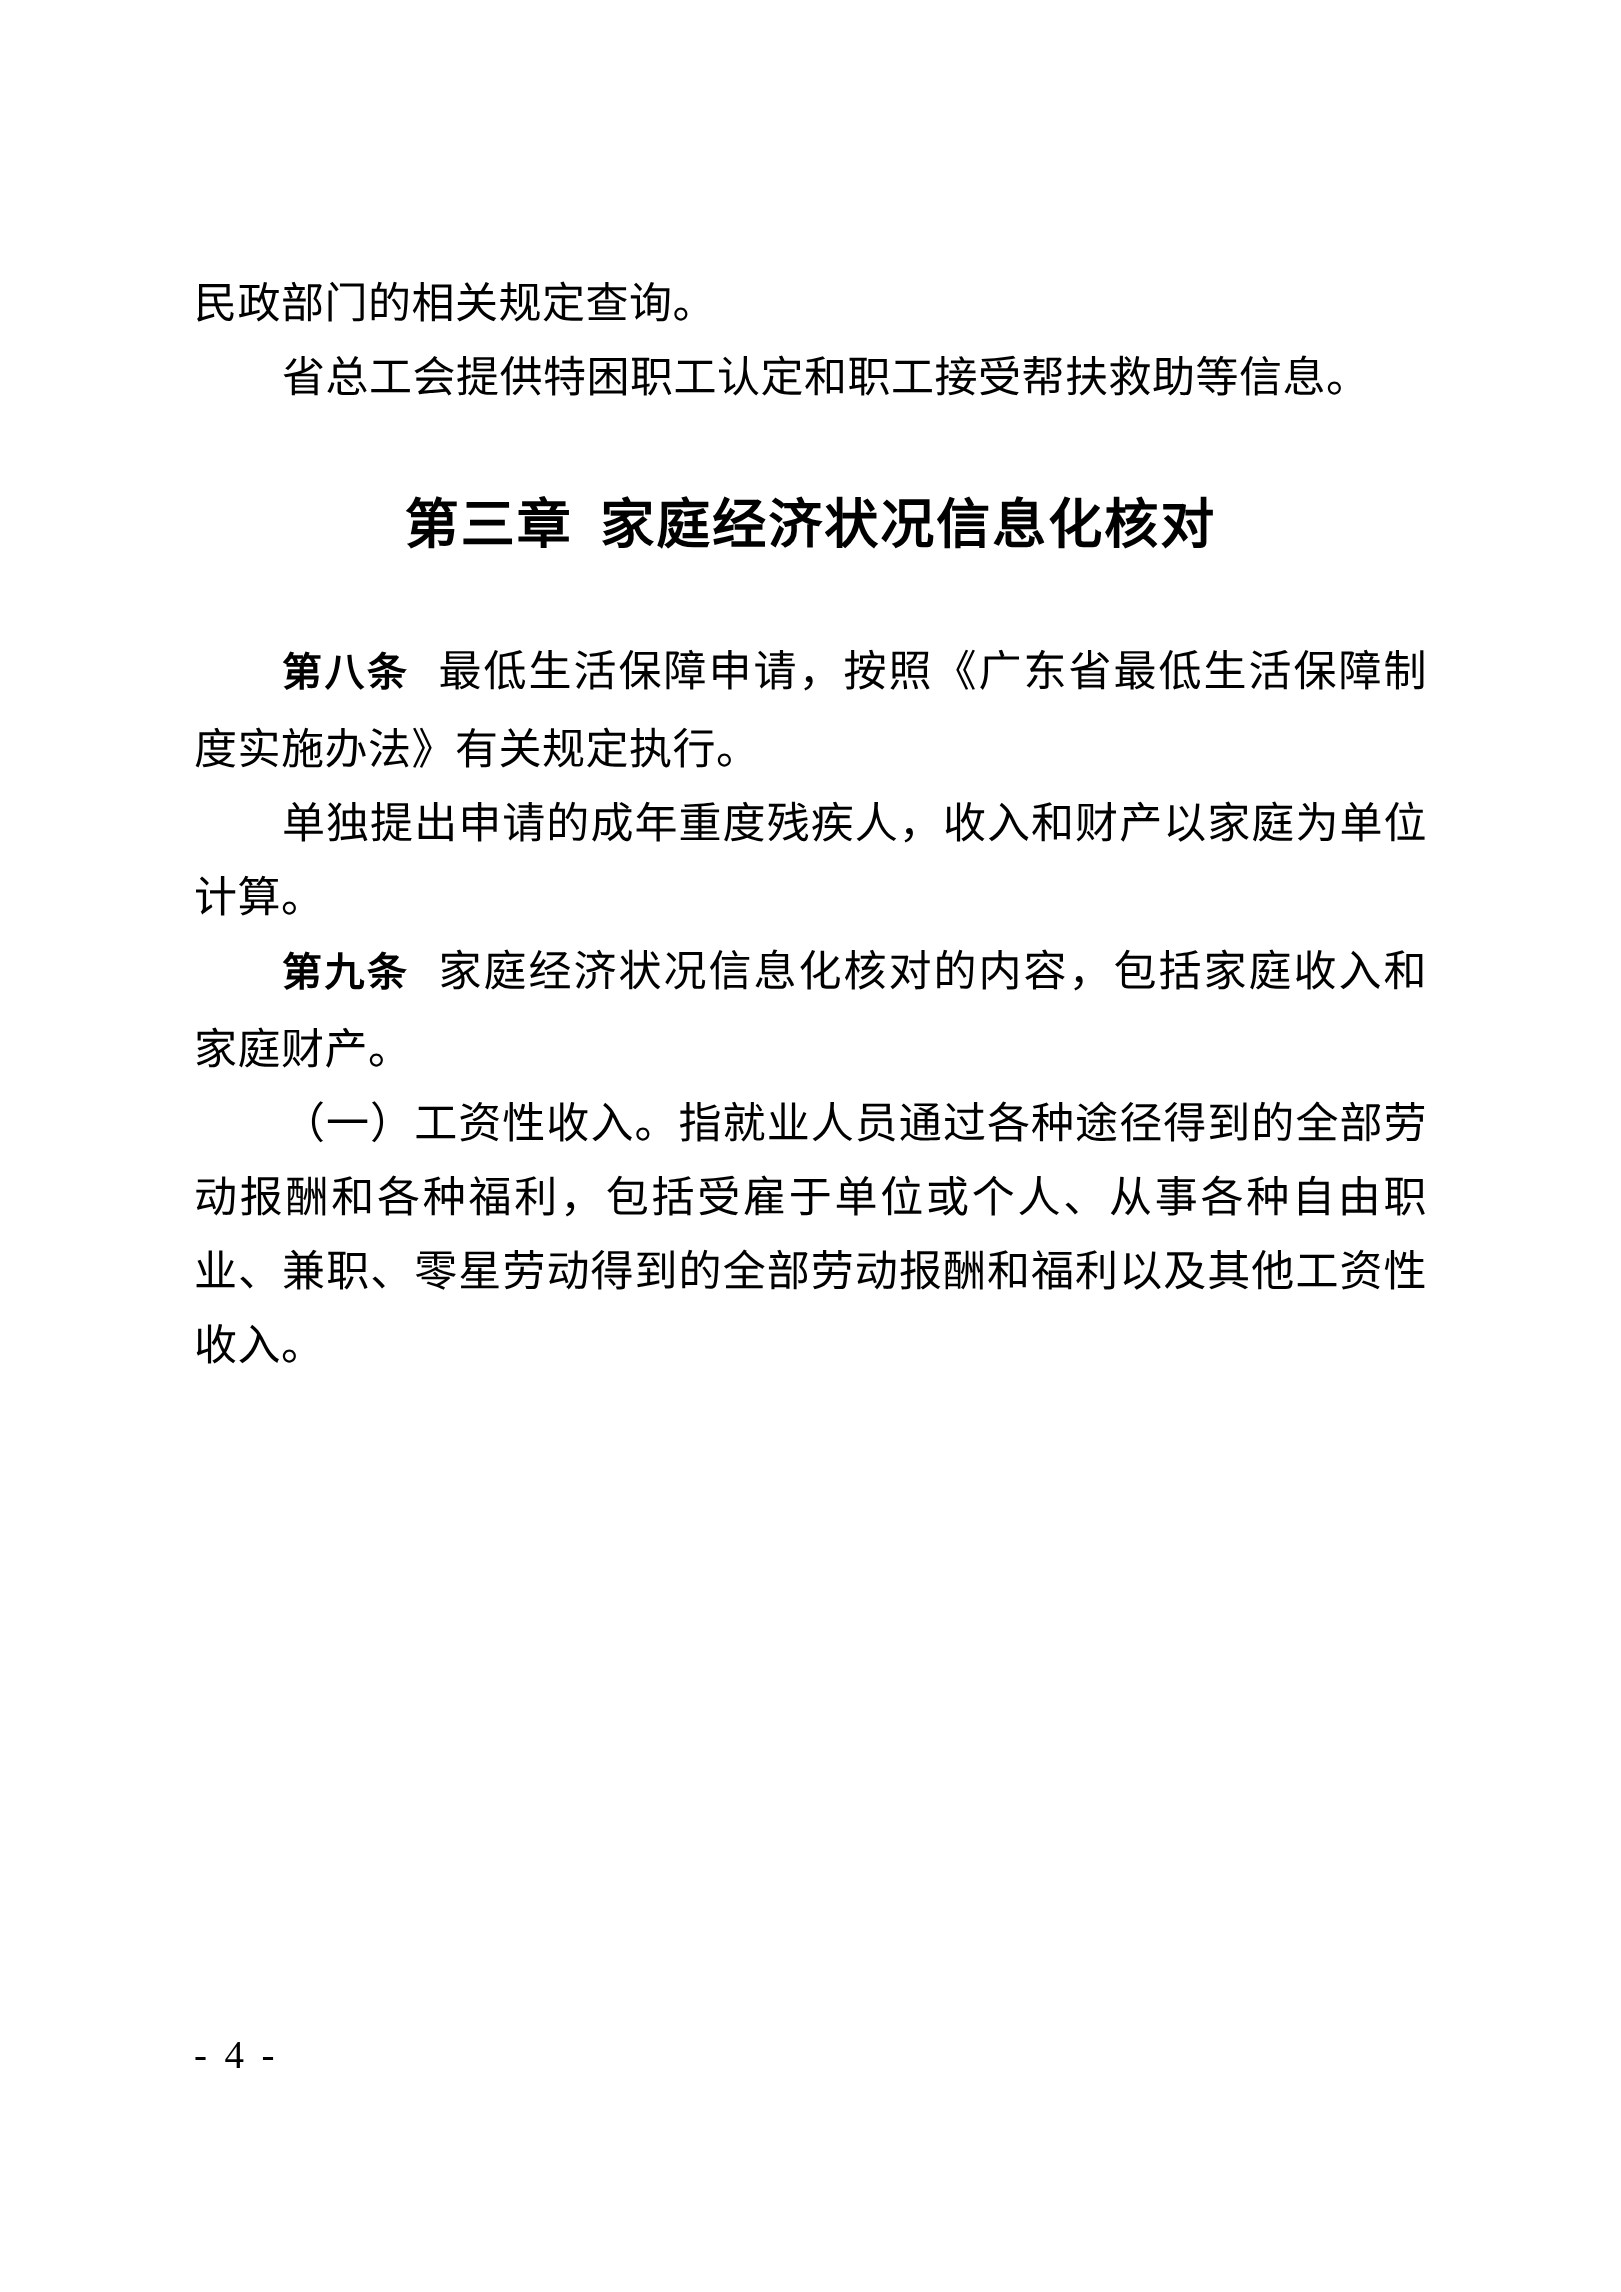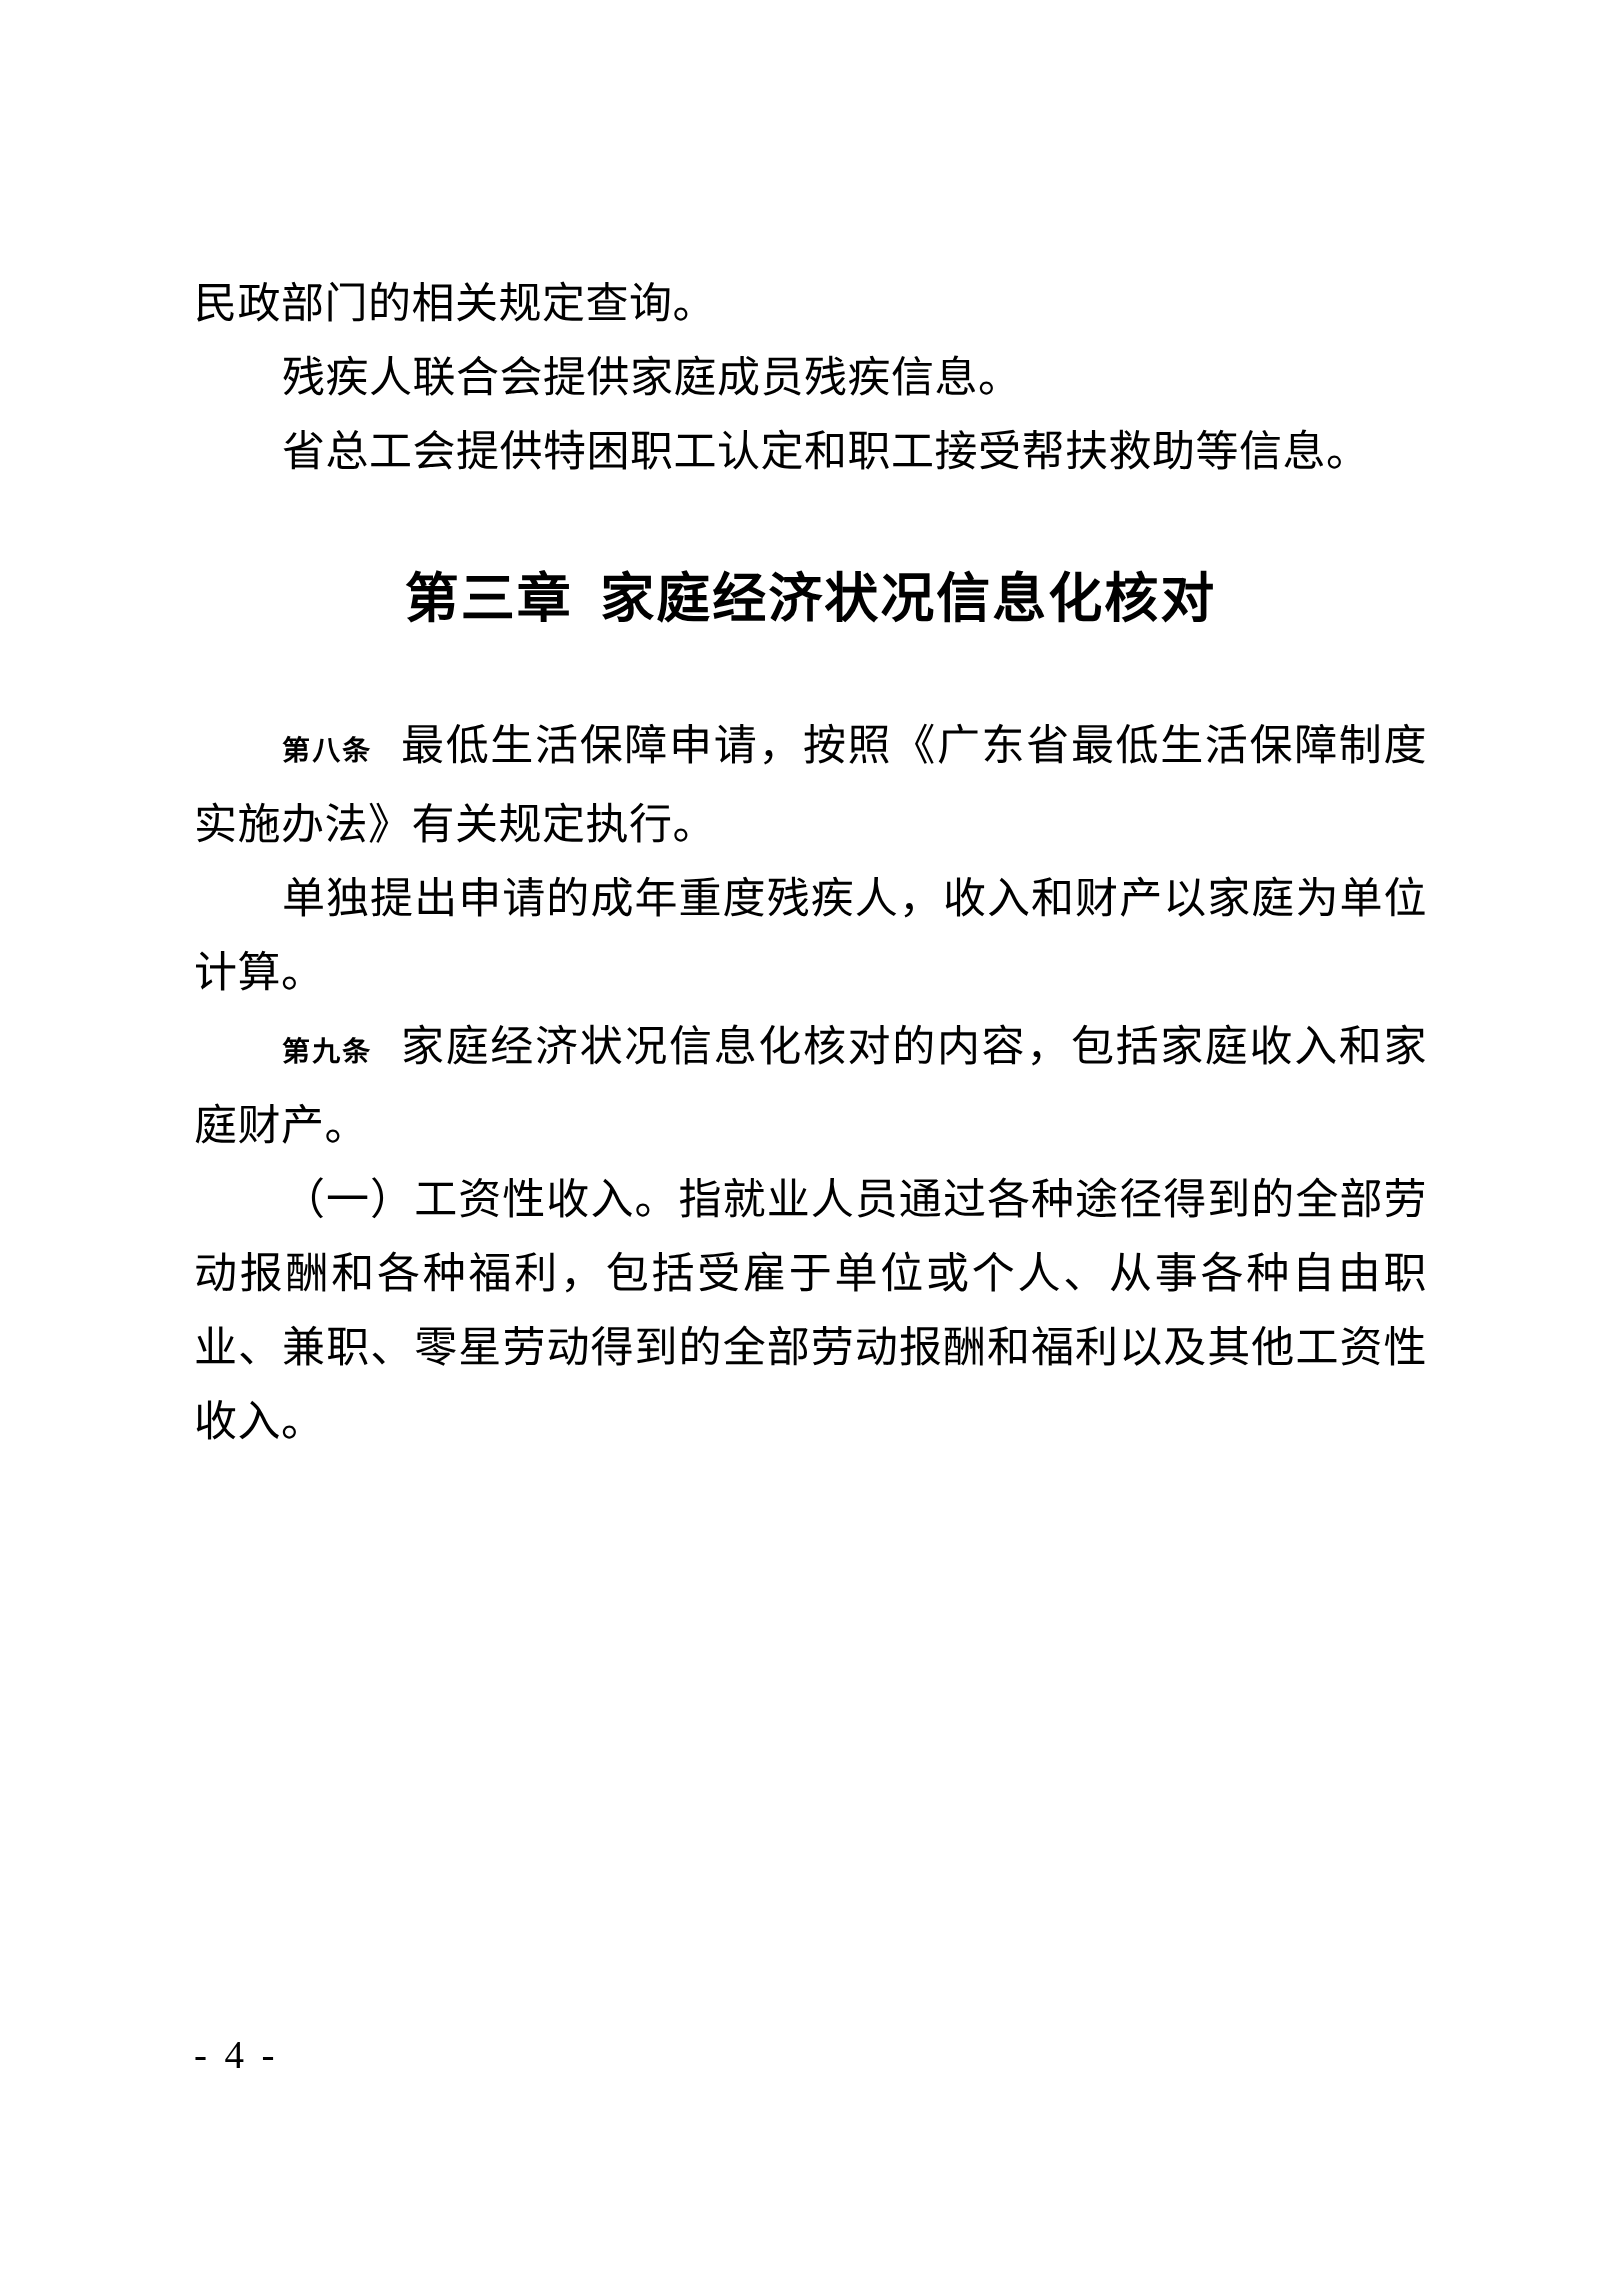--- a/index.html
+++ b/index.html
@@ -49,23 +49,23 @@
     line-height: 74px;
     text-align: center;
     letter-spacing: 2px;
     margin: 0;
   }
   .heading-block {
     margin-top: 73px;
     margin-bottom: 73px;
   }
   .art-num {
-    font-family: Liberation Serif, serif;
+    font-family: Liberation Mono, monospace;
     font-weight: bold;
-    font-size: 28px;
+    font-size: 40px;
     letter-spacing: 1px;
   }
   .art-sep {
     display: inline-block;
     width: 27.4px;
   }
   .page-number {
     position: absolute;
     left: 194px;
     top: 2032px;
@@ -78,21 +78,20 @@
 </head>
 <body>
 
 <div class="page">
 
   <div class="content">
 
     <p class="para noindent">民政部门的相关规定查询。</p>
 
 
-    <p class="para indent">残疾人联合会提供家庭成员残疾信息。</p>
 
     <p class="para indent">省总工会提供特困职工认定和职工接受帮扶救助等信息。</p>
 
     <div class="heading-block">
       <div class="chapter-heading"><span>第三章</span><span class="art-sep"></span><span>家庭经济状况信息化核对</span></div>
     </div>
 
     <p class="para indent"><span class="art-num">第八条</span><span class="art-sep"></span><span>最低生活保障申请，按照《广东省最低生活保障制度实施办法》有关规定执行。</span></p>
 
     <p class="para indent">单独提出申请的成年重度残疾人，收入和财产以家庭为单位计算。</p>

